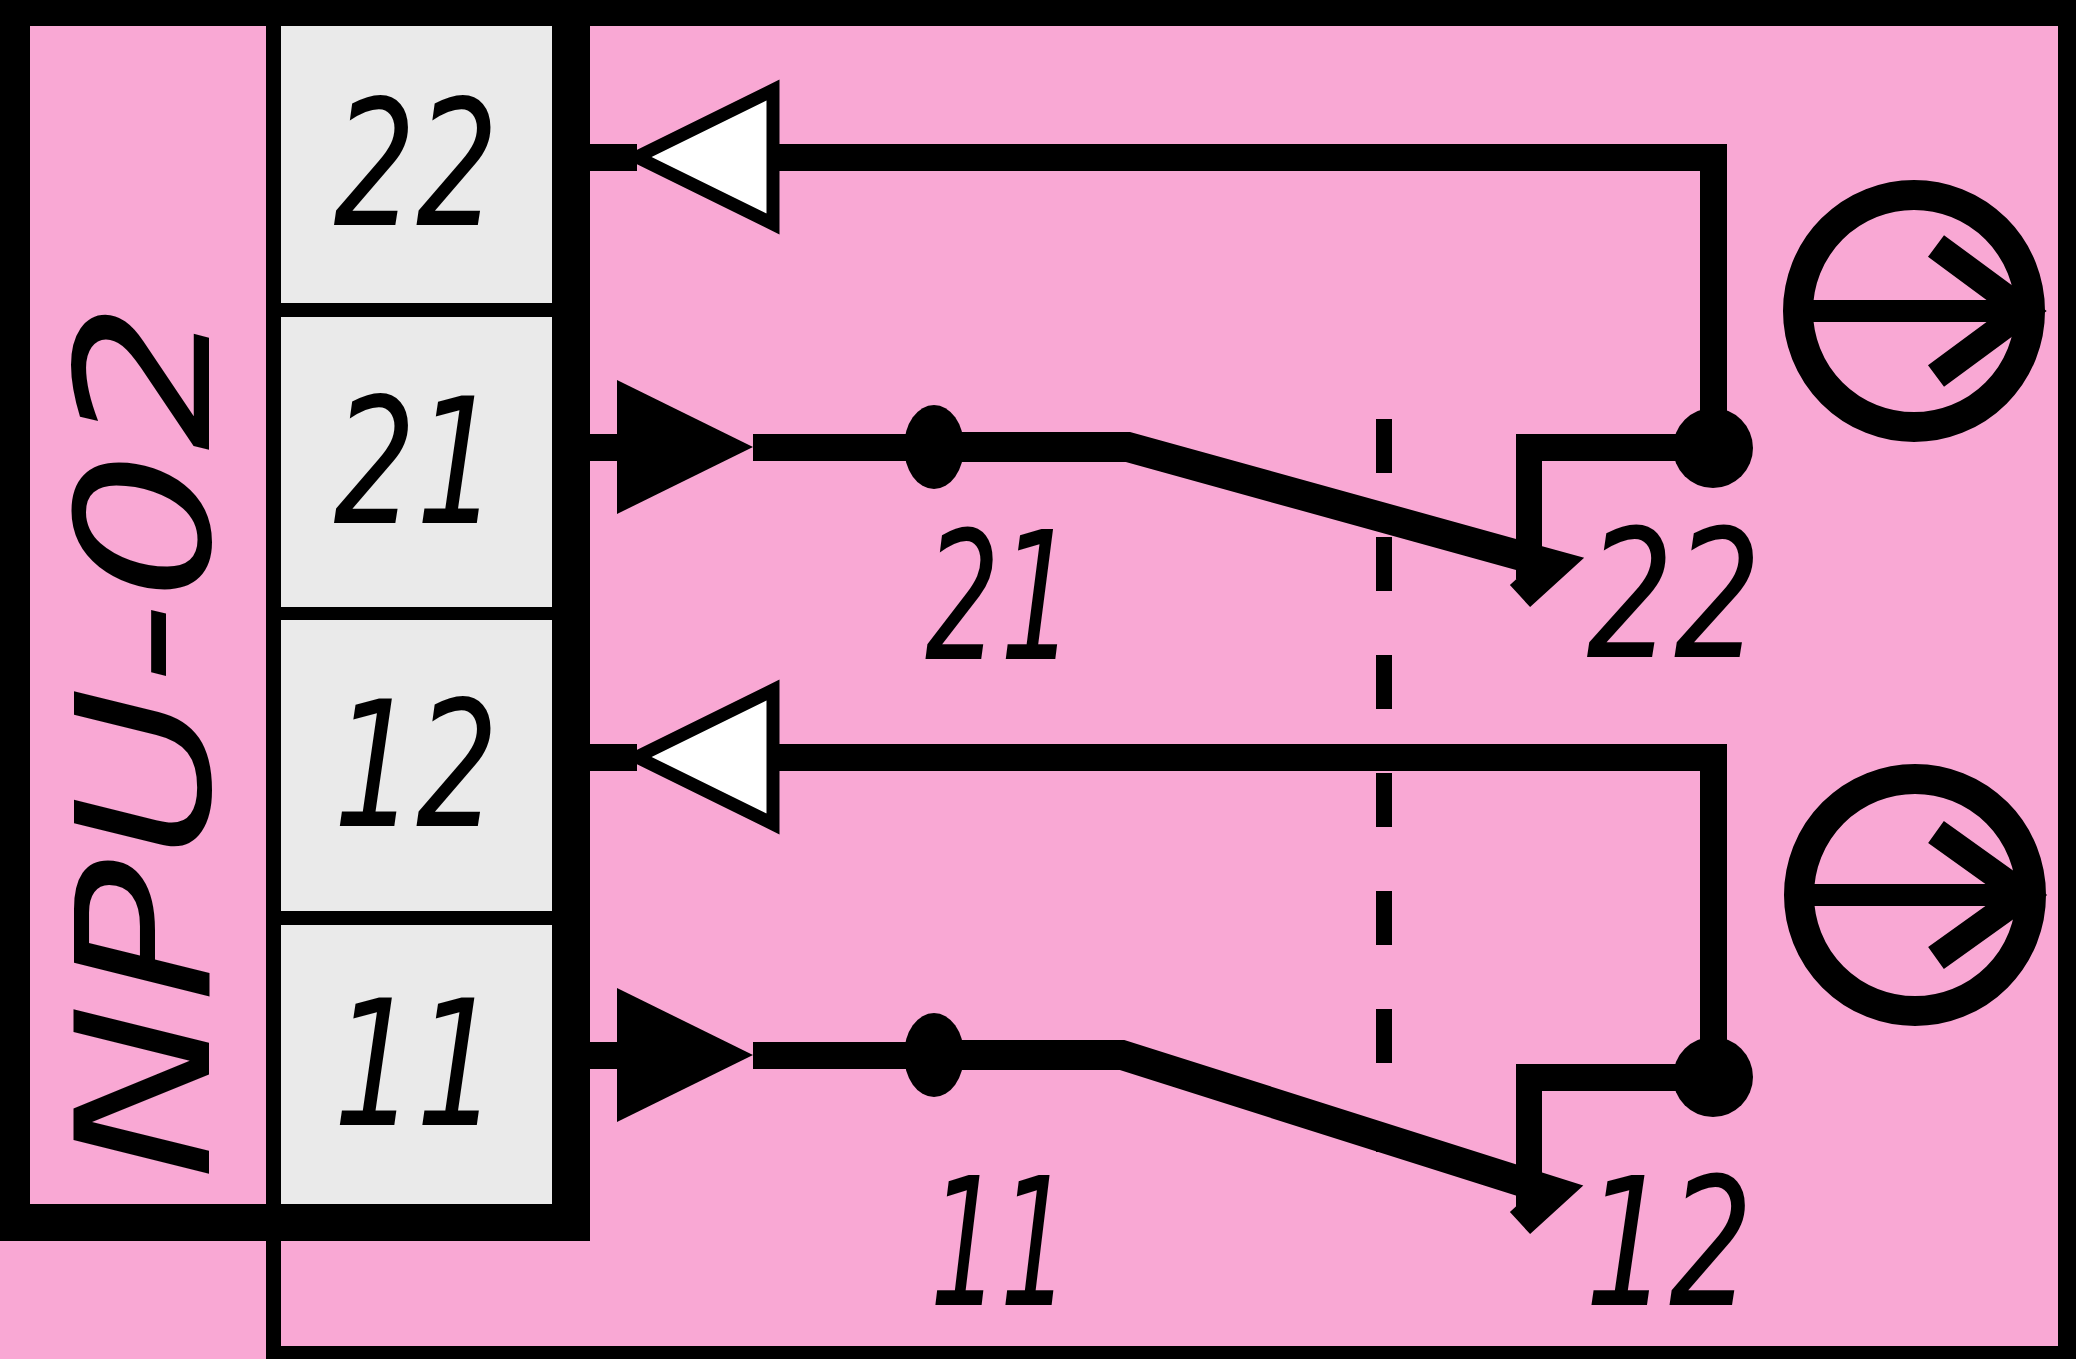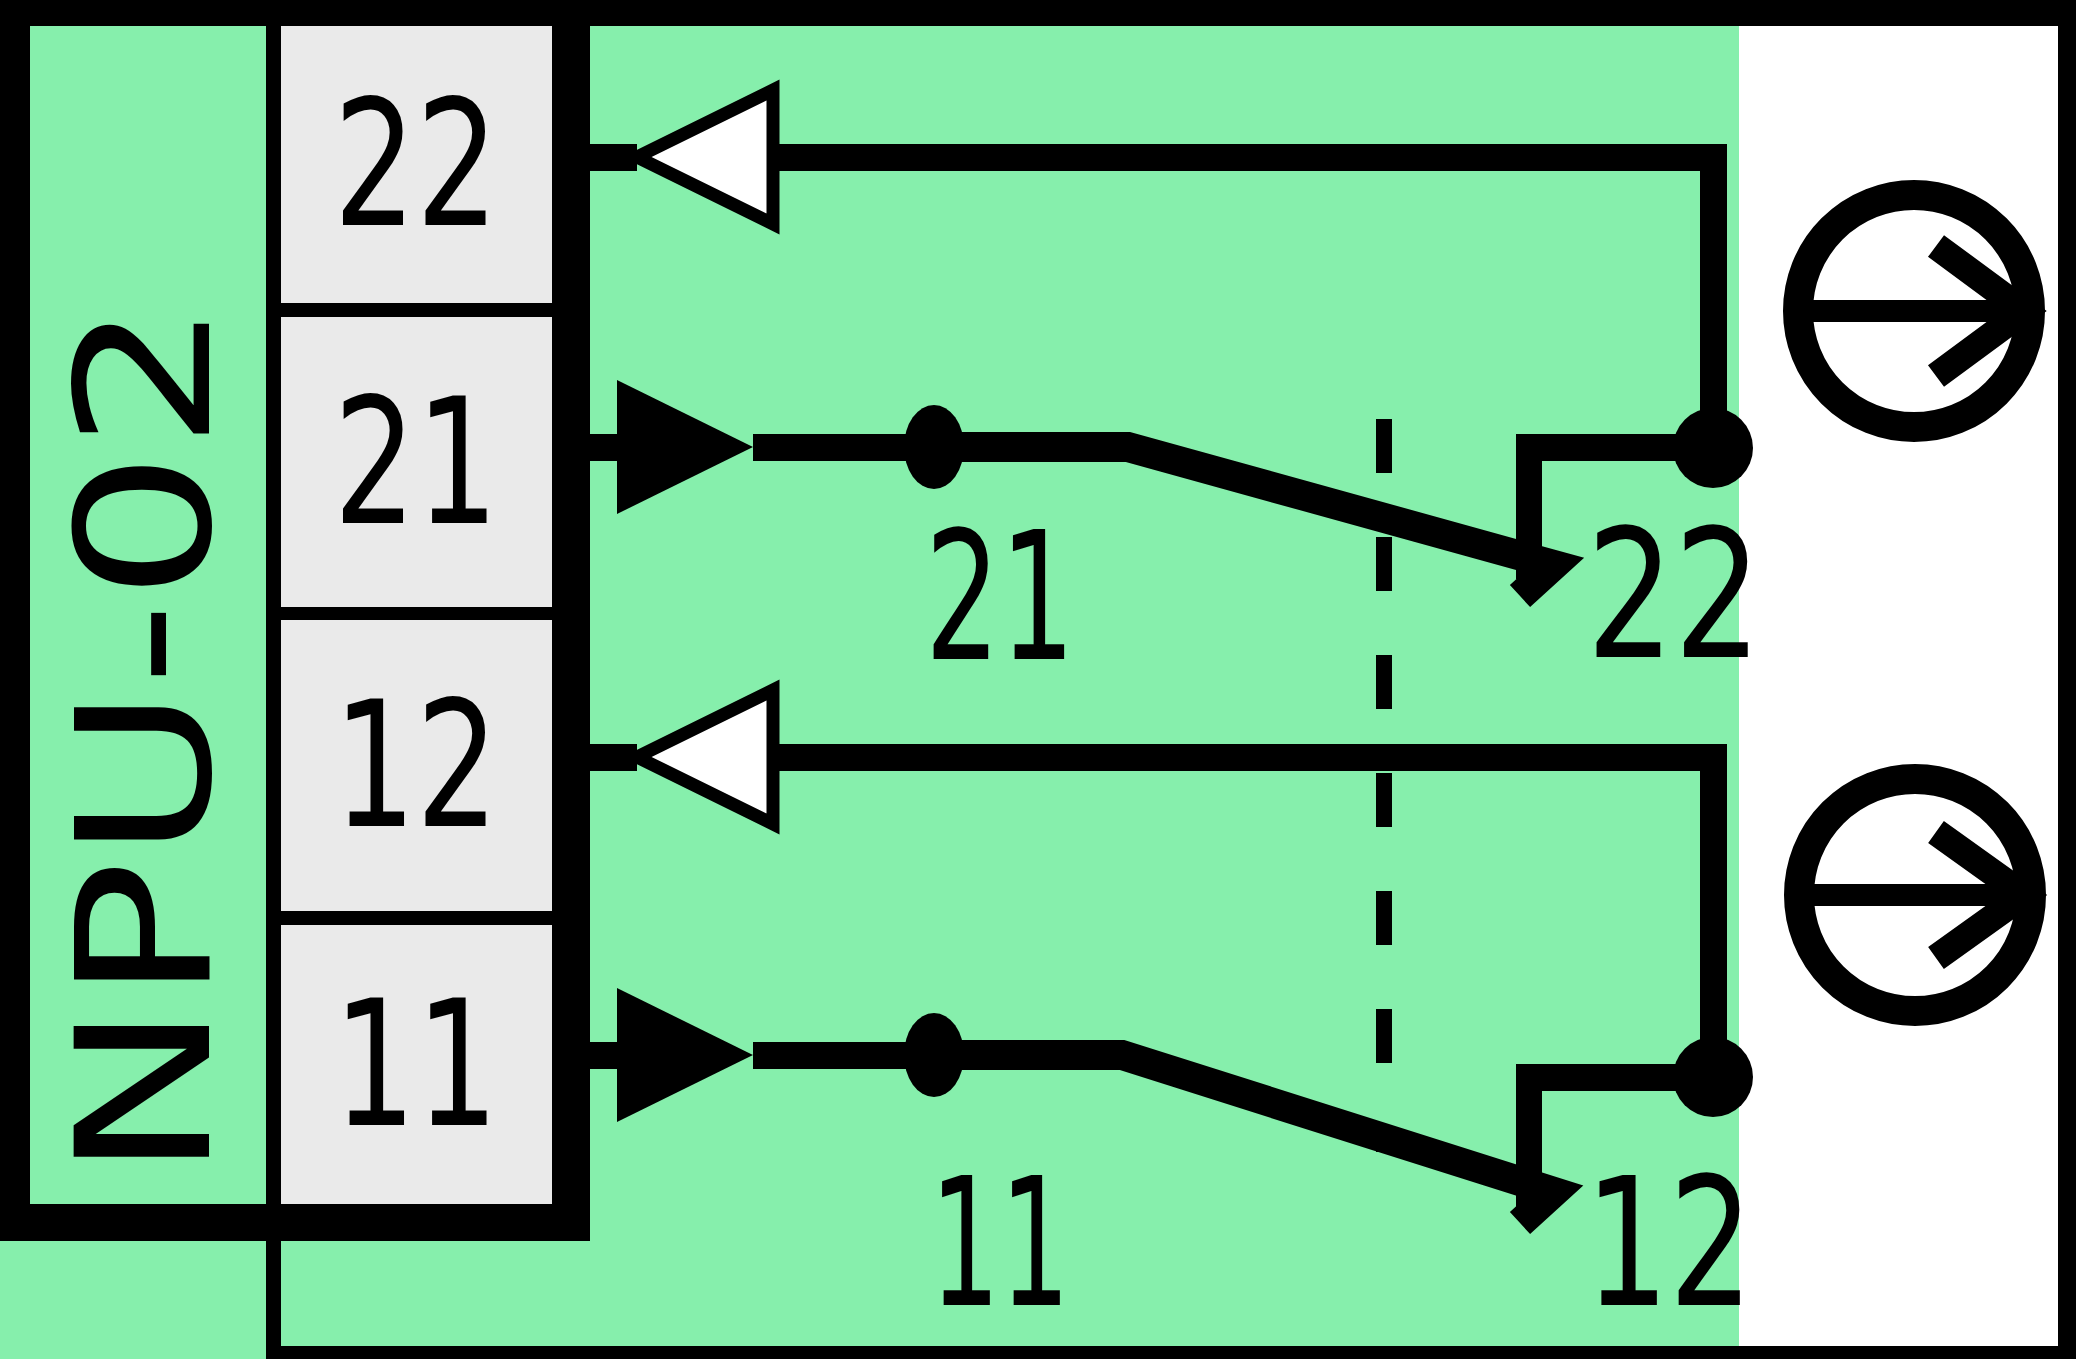--- a/index.html
+++ b/index.html
@@ -1,16 +1,16 @@
 <!DOCTYPE html>
 <html><head>
 <meta charset="utf-8">
 <style>
   html, body { margin: 0; padding: 0; background: #ffffff; }
-  .stage { width: 1739px; height: 1359px; position: relative; background: #86efac; }
+  .stage { width: 2076px; height: 1359px; position: relative; background: #f9a8d4; font-style: italic; }
   svg { display: block; font-family: "DejaVu Sans", sans-serif; }
   text { fill: #000000; }
 </style>
 </head>
 <body>
 
 <div class="stage">
 <svg width="2076" height="1359" viewBox="0 0 2076 1359">
 
   <g>

